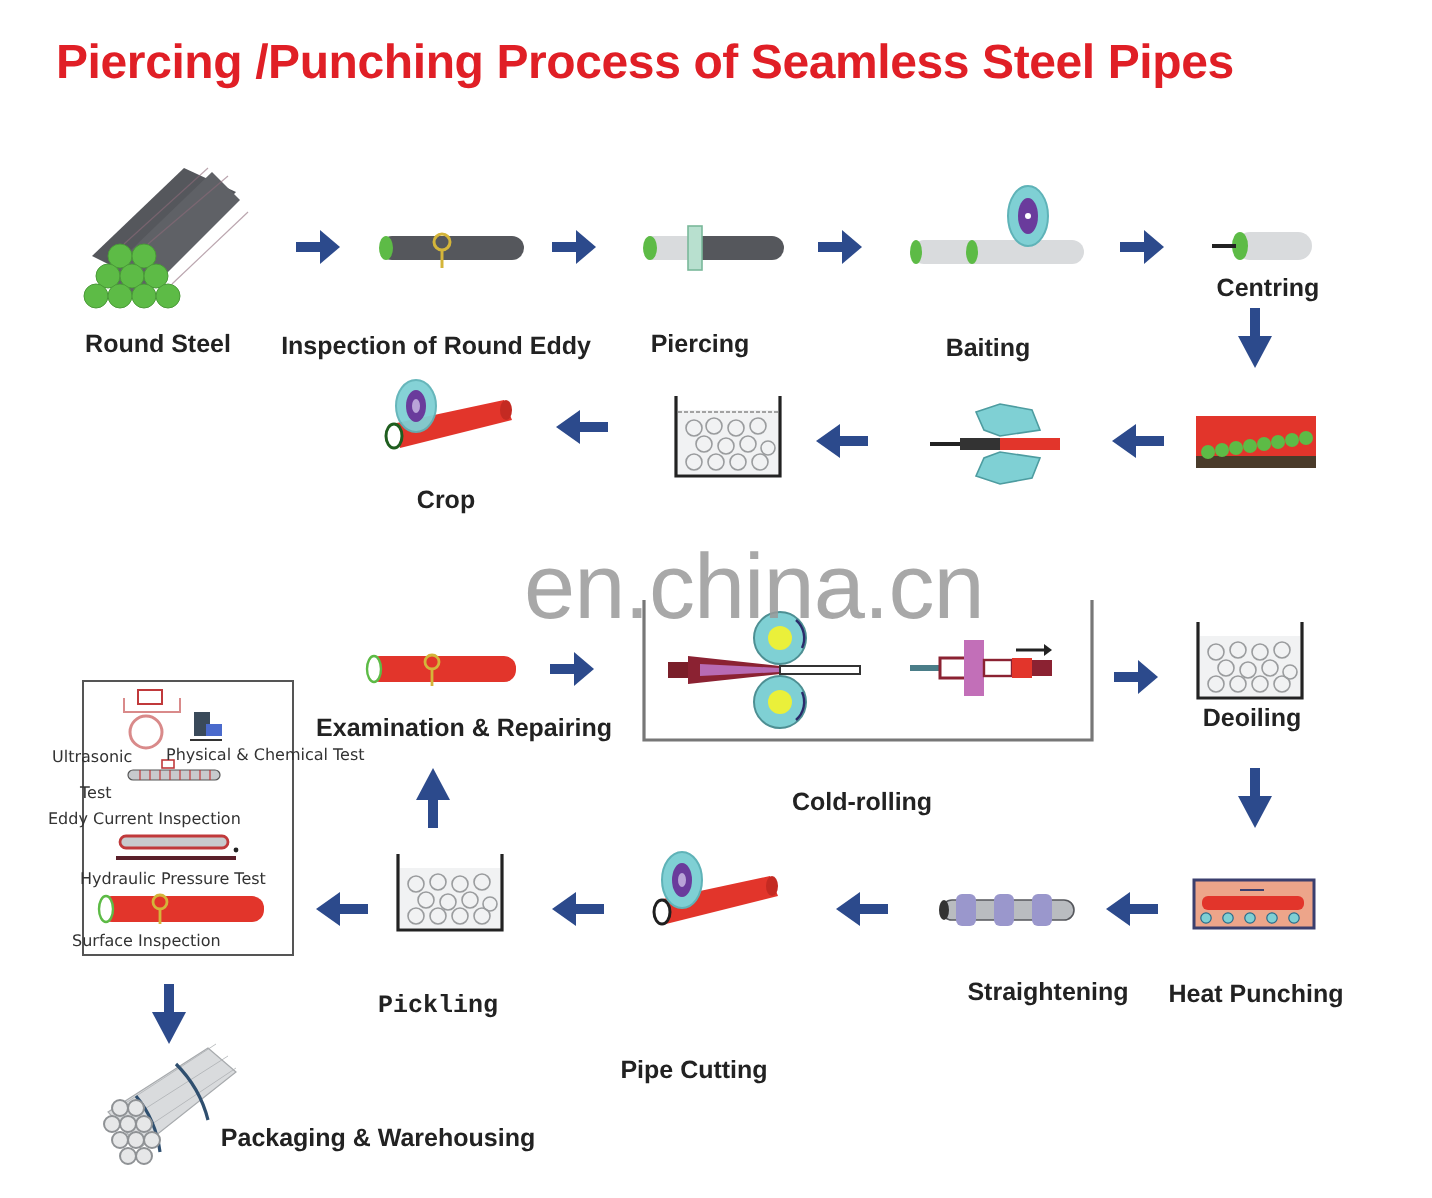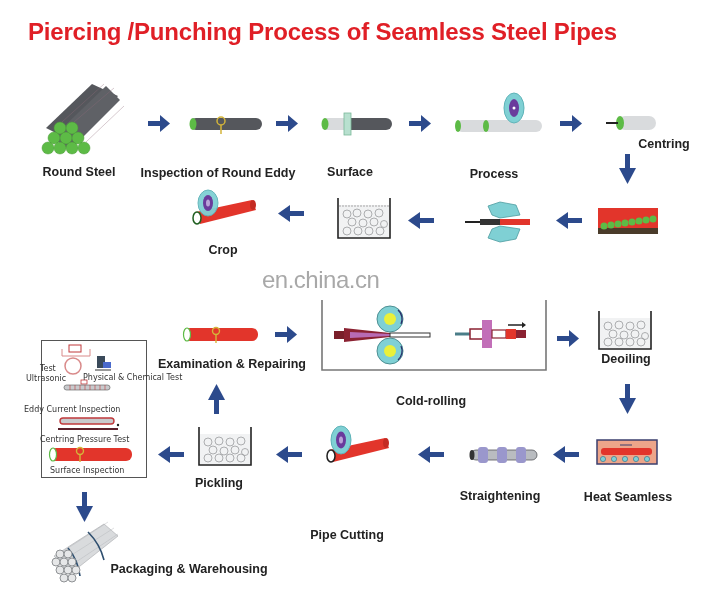--- a/index.html
+++ b/index.html
@@ -1,20 +1,20 @@
 <!DOCTYPE html>
 <html><head>
 <meta charset="utf-8">
 <style>
   html, body { margin:0; padding:0; background:#ffffff; }
   body { width:716px; height:599px; position:relative; overflow:hidden; font-family:"Liberation Sans", sans-serif; }
   .title { position:absolute; left:28px; top:18px; font-size:24px; font-weight:bold; color:#e01f26; letter-spacing:-0.2px; white-space:nowrap; }
   .lbl { position:absolute; font-size:12.5px; font-weight:bold; color:#222; white-space:nowrap; transform:translateX(-50%); }
   .small { position:absolute; font-size:8px; color:#333; white-space:nowrap; font-family:"DejaVu Sans", sans-serif; }
-  .watermark { position:absolute; left:262px; top:266px; font-size:24px; color:#9a9a9a; opacity:0.85; font-family:"Liberation Sans", sans-serif; letter-spacing:-0.5px; }
+  .watermark { position:absolute; left:262px; top:266px; font-size:46px; color:#9a9a9a; opacity:0.85; font-family:"Liberation Sans", sans-serif; letter-spacing:-0.5px; }
   svg.layer { position:absolute; left:0; top:0; }
   .insp-box { position:absolute; left:41px; top:340px; width:104px; height:136px; border:1.5px solid #555; }
 </style>
 </head>
 <body>
 
 <div class="title">Piercing /Punching Process of Seamless Steel Pipes</div>
 
 <svg class="layer" width="716" height="599" viewBox="0 0 716 599">
   <defs>
@@ -361,31 +361,31 @@
       </g>
   </g>
 </svg>
 
 <div class="insp-box"></div>
 
 <div class="watermark">en.china.cn</div>
 
 <div class="lbl" style="left:79px;top:165px;">Round Steel</div>
 <div class="lbl" style="left:218px;top:166px;">Inspection of Round Eddy</div>
-<div class="lbl" style="left:350px;top:165px;">Surface</div>
-<div class="lbl" style="left:494px;top:167px;">Process</div>
-<div class="lbl" style="left:634px;top:137px;margin-left:30px;">Centring</div>
+<div class="lbl" style="left:350px;top:165px;">Piercing</div>
+<div class="lbl" style="left:494px;top:167px;">Baiting</div>
+<div class="lbl" style="left:634px;top:137px;">Centring</div>
 <div class="lbl" style="left:223px;top:243px;">Crop</div>
 <div class="lbl" style="left:232px;top:357px;">Examination &amp; Repairing</div>
 <div class="lbl" style="left:431px;top:394px;text-align:center;">Cold-rolling</div>
 <div class="lbl" style="left:626px;top:352px;">Deoiling</div>
-<div class="lbl" style="left:628px;top:490px;">Heat Seamless</div>
-<div class="lbl" style="left:500px;top:489px;">Straightening</div>
+<div class="lbl" style="left:628px;top:490px;">Heat Punching</div>
+<div class="lbl" style="left:524px;top:489px;">Straightening</div>
 <div class="lbl" style="left:347px;top:492px;margin-top:36px;">Pipe Cutting</div>
-<div class="lbl" style="left:219px;top:476px;">Pickling</div>
+<div class="lbl" style="left:219px;top:496px;font-family:Liberation Mono, monospace;">Pickling</div>
 <div class="lbl" style="left:189px;top:562px;">Packaging &amp; Warehousing</div>
 
 <div class="small" style="left:26px;top:374px;">Ultrasonic</div>
-<div class="small" style="left:40px;top:364px;">Test</div>
+<div class="small" style="left:40px;top:392px;">Test</div>
 <div class="small" style="left:83px;top:373px;">Physical &amp; Chemical Test</div>
 <div class="small" style="left:24px;top:405px;">Eddy Current Inspection</div>
-<div class="small" style="left:40px;top:435px;">Centring Pressure Test</div>
-<div class="small" style="left:50px;top:466px;text-align:center;">Surface Inspection</div>
+<div class="small" style="left:40px;top:435px;">Hydraulic Pressure Test</div>
+<div class="small" style="left:36px;top:466px;text-align:center;">Surface Inspection</div>
 
 </body></html>

